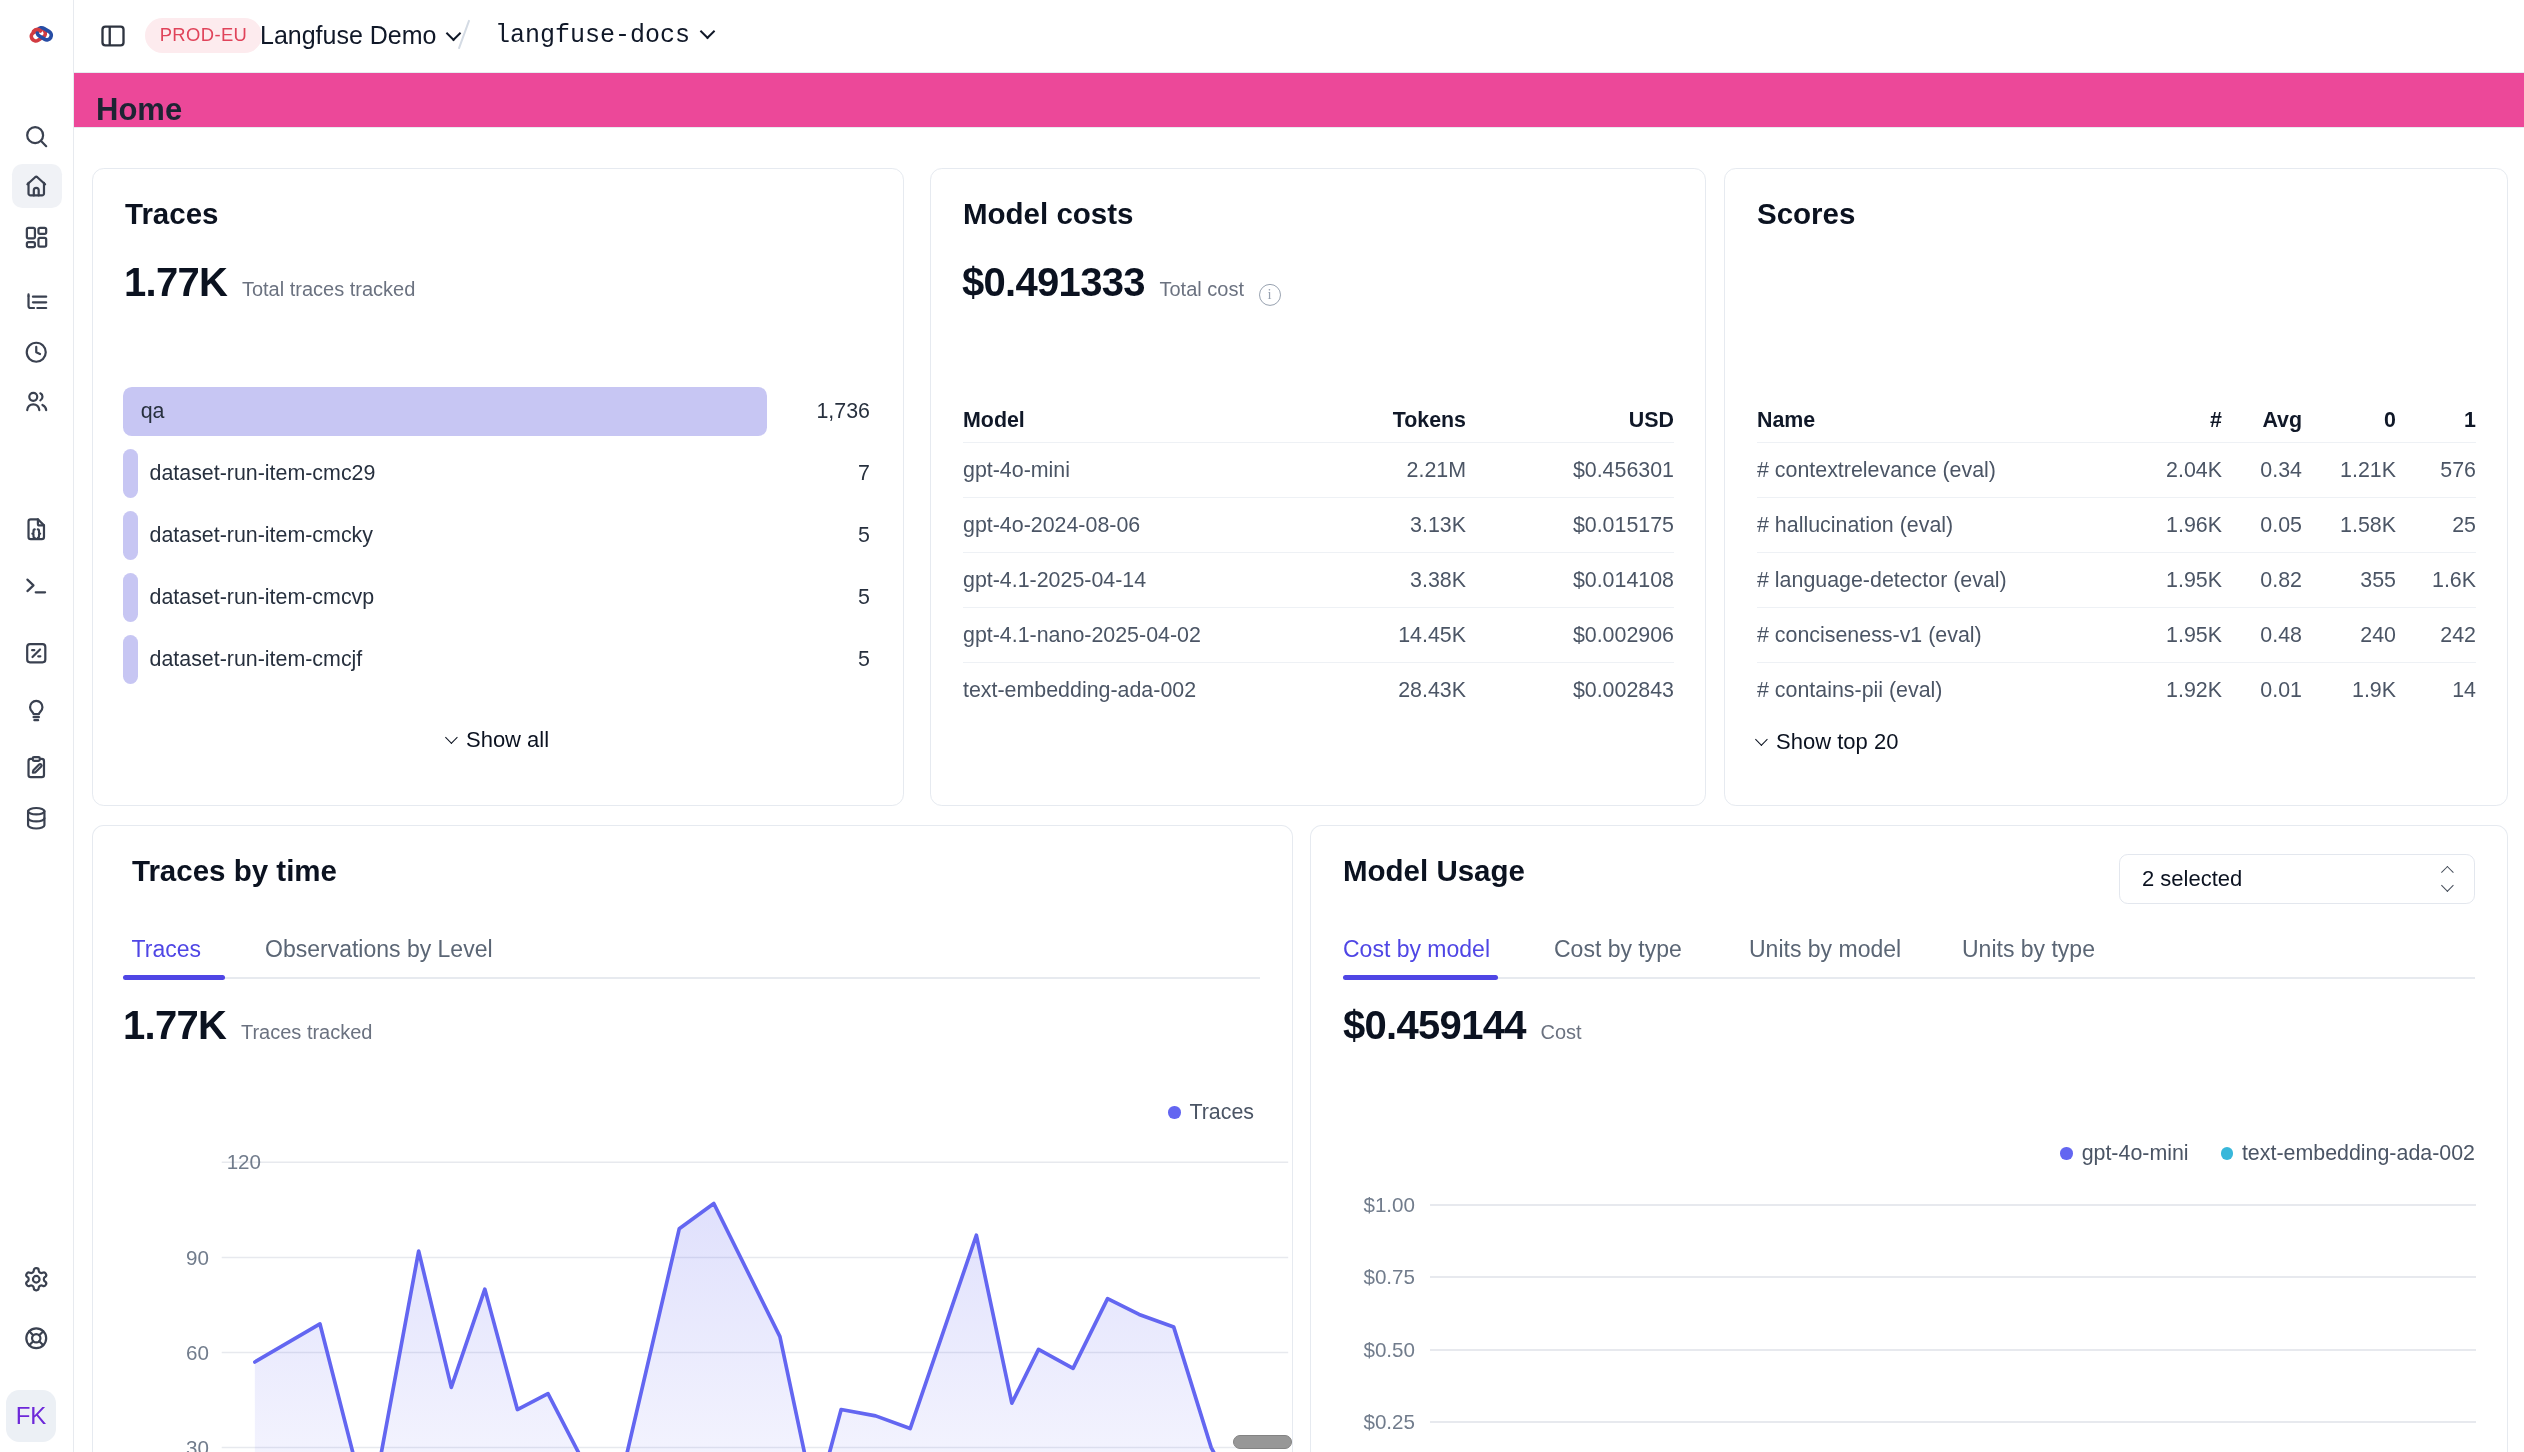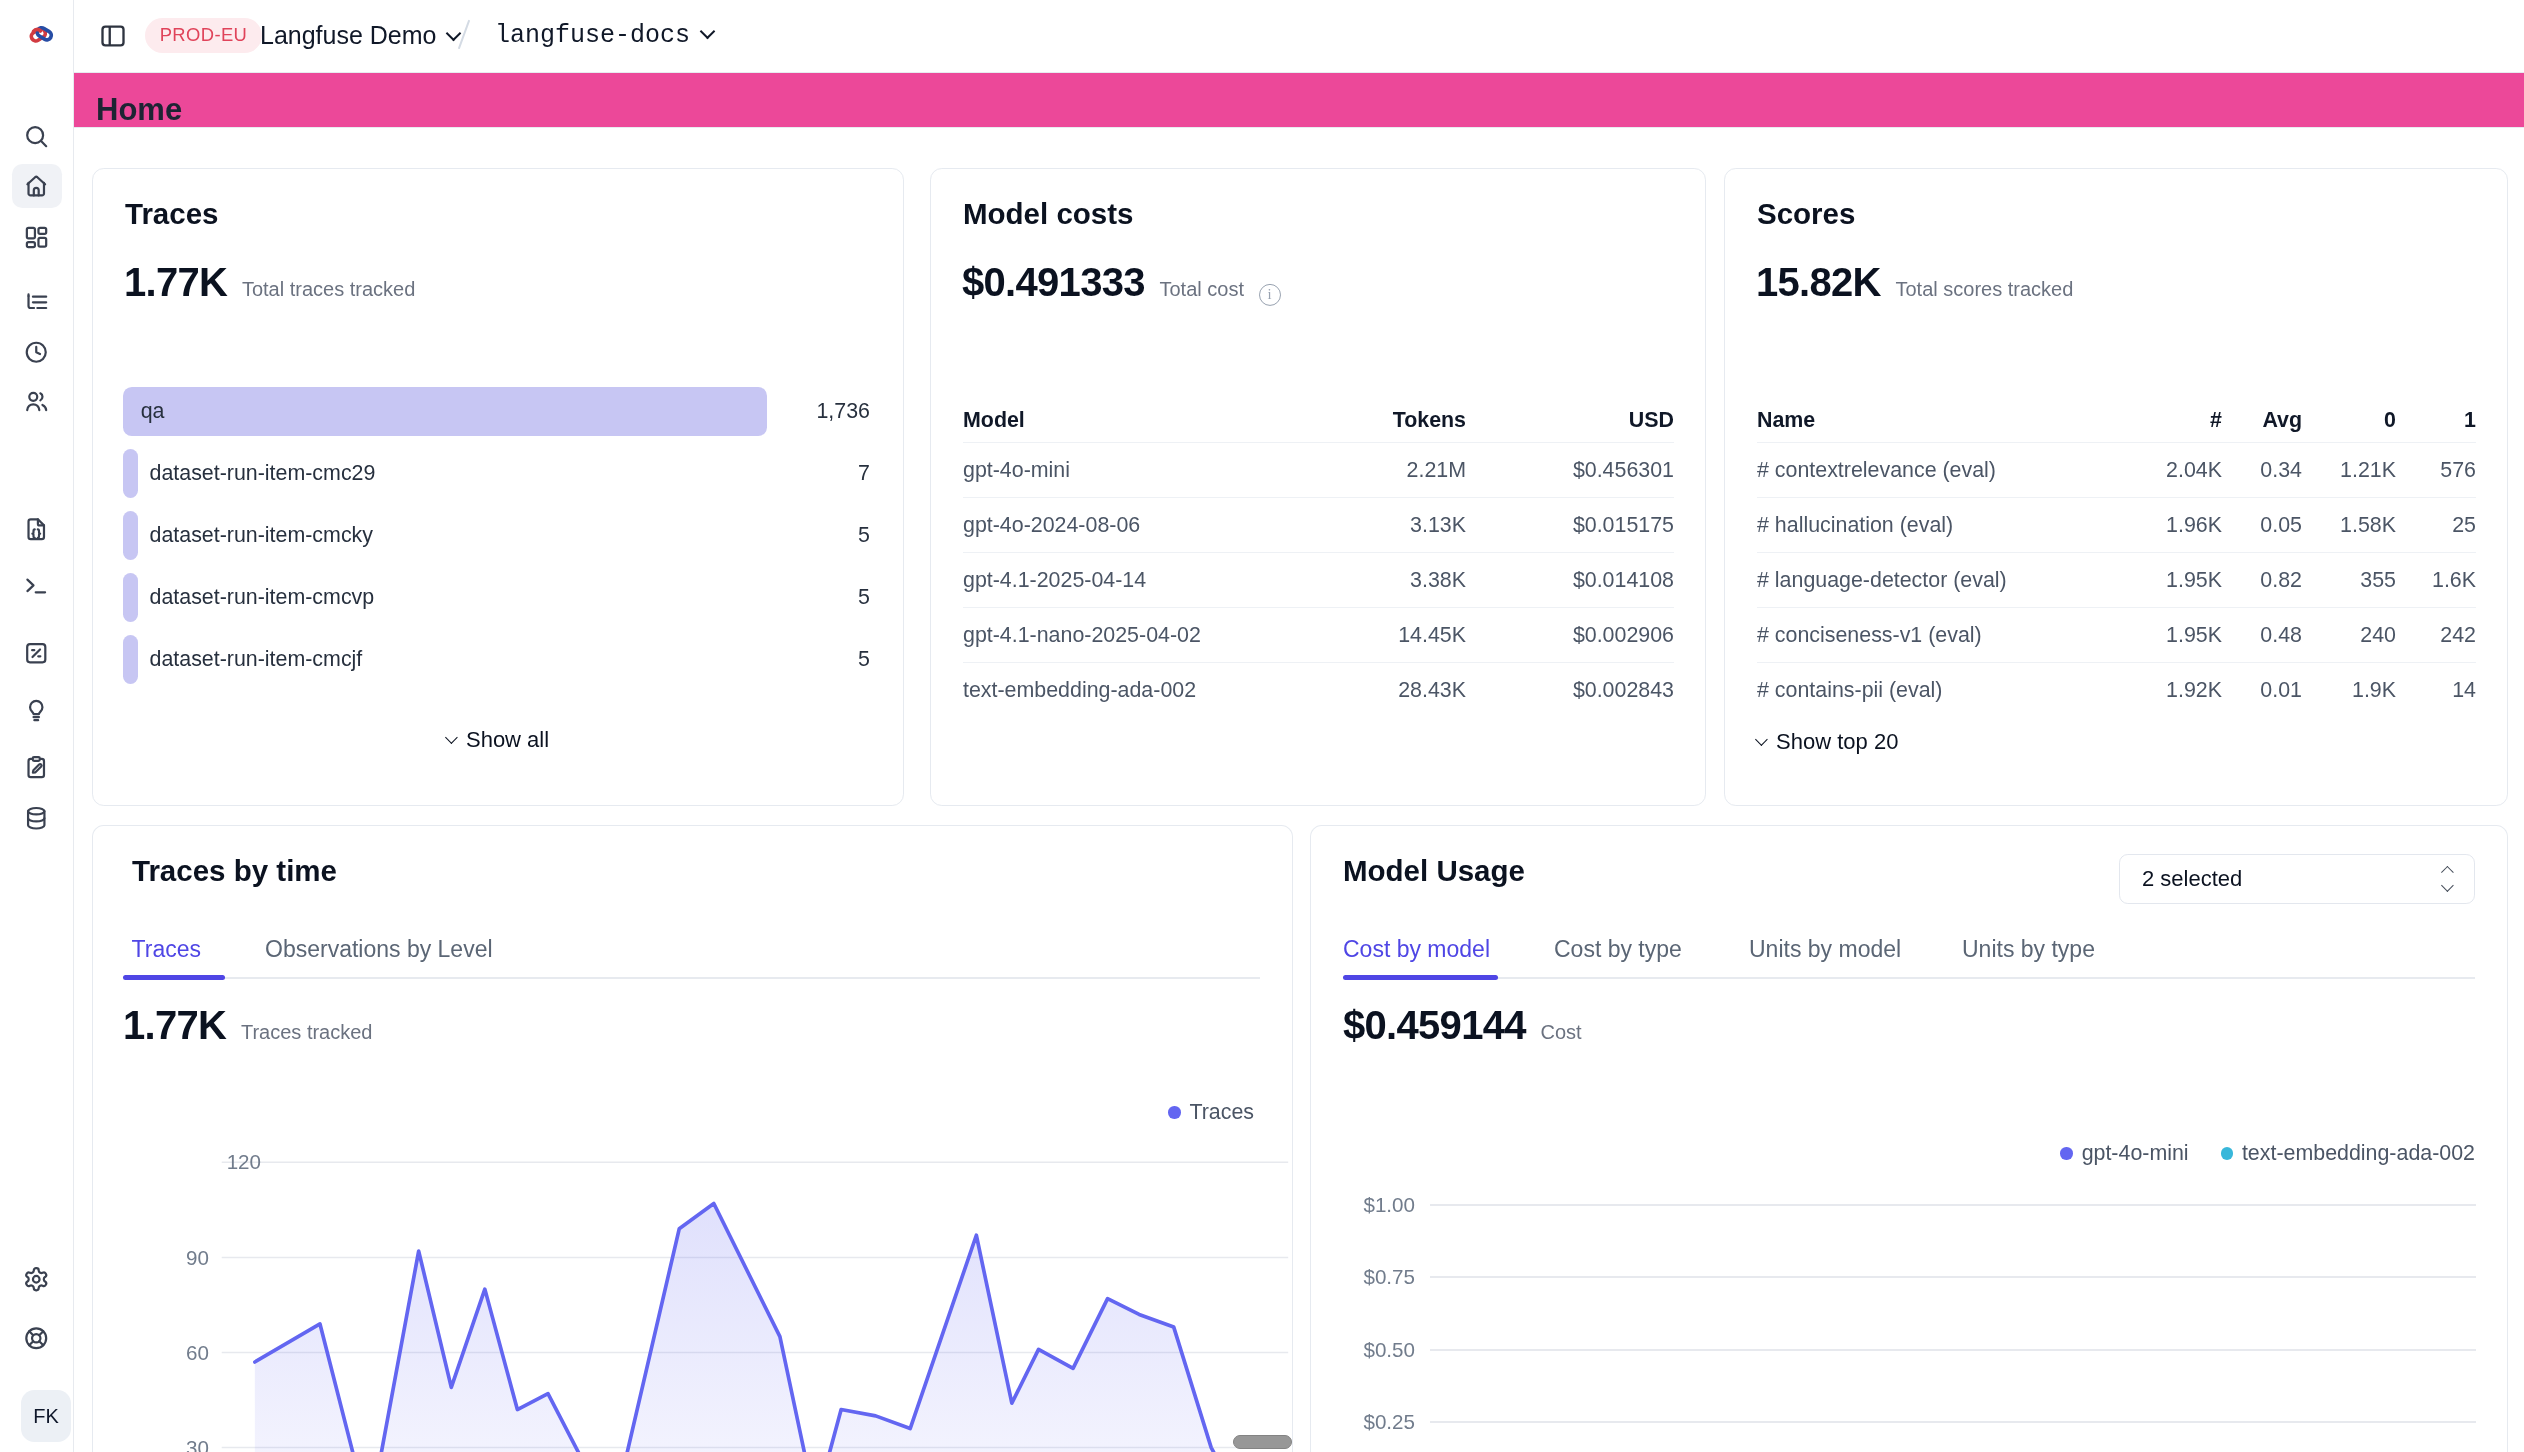--- a/index.html
+++ b/index.html
@@ -5,21 +5,21 @@
   * { margin:0; padding:0; box-sizing:border-box; }
   html,body { width:2525px; height:1452px; }
   body { font-family:"Liberation Sans", sans-serif; background:#fff; color:#0b1220; }
   #app { position:relative; width:2525px; height:1452px; overflow:hidden; background:#fff; }
 
   
   .sidebar { position:absolute; left:0; top:0; width:74px; height:1452px; background:#fff; border-right:1.5px solid #e7eaef; z-index:30; }
   .side-icon { position:absolute; left:50%; transform:translate(-50%,-50%); width:50px; height:44px; display:flex; align-items:center; justify-content:center; border-radius:10.3px; color:#3a4150; cursor:pointer; }
   .side-icon.active { background:#f0f2f6; }
   .side-icon svg { width:26.5px; height:26.5px; stroke:#3a4150; stroke-width:2; fill:none; stroke-linecap:round; stroke-linejoin:round; }
-  .avatar { position:absolute; left:21px; top:1390px; width:50px; height:52px; border-radius:13.3px; background:#ecf0f5; display:flex; align-items:center; justify-content:center; font-size:20px; color:#0f172a; font-weight:500; cursor:pointer; }
+  .avatar { position:absolute; left:6px; top:1390px; width:50px; height:52px; border-radius:13.3px; background:#ecf0f5; display:flex; align-items:center; justify-content:center; font-size:24px; color:#6d28d9; font-weight:500; cursor:pointer; }
   .logo { position:absolute; left:28px; top:20.6px; width:26.5px; height:26.5px; cursor:pointer; }
 
   
   .topbar { position:absolute; left:74px; top:0; width:2451px; height:72px; background:#fff; z-index:20; }
   .toggle-btn { position:absolute; left:25px; top:22px; width:28px; height:28px; cursor:pointer; }
   .toggle-btn svg { width:28px; height:28px; stroke:#2e3440; stroke-width:2; fill:none; stroke-linecap:round; }
   .env-badge { position:absolute; left:71px; top:17.7px; height:35px; padding:0 14.7px; border-radius:17.7px; background:#fdebee; color:#e0435a; font-size:18.4px; font-weight:500; letter-spacing:0.4px; display:flex; align-items:center; }
   .crumb { position:absolute; top:20.6px; font-size:25px; color:#101828; font-weight:500; cursor:pointer; white-space:nowrap; }
   .crumb.project { font-weight:400;font-family:Liberation Mono, monospace; }
   .chev { display:inline-block; width:11px; height:11px; border-right:2.2px solid #101828; border-bottom:2.2px solid #101828; transform:rotate(45deg); margin-left:2.9px; vertical-align:4.4px; }
@@ -273,24 +273,20 @@
         <div class="cell r">14.45K</div>
         <div class="cell r">$0.002906</div>
         <div class="cell">text-embedding-ada-002</div>
         <div class="cell r">28.43K</div>
         <div class="cell r">$0.002843</div>
       </div>
   </section>
 
   <section class="card" style="left:1724px; top:168px; width:784px; height:638px;">
     <div class="card-title">Scores</div>
-    <div class="metric" style="top:91px">
-      <span class="num">15.82K</span>
-      <span class="lab">Total scores tracked</span>
-    </div>
     <div class="dtable" id="scores-table" style="width:719px; grid-template-columns:1fr 110px 80px 94px 80px;">
         <div class="hcell">Name</div>
         <div class="hcell r">#</div>
         <div class="hcell r">Avg</div>
         <div class="hcell r">0</div>
         <div class="hcell r">1</div>
         <div class="cell"># contextrelevance (eval)</div>
         <div class="cell r">2.04K</div>
         <div class="cell r">0.34</div>
         <div class="cell r">1.21K</div>

